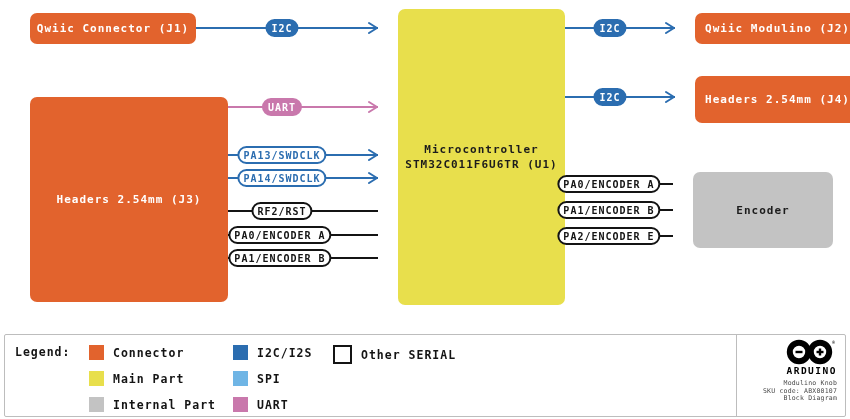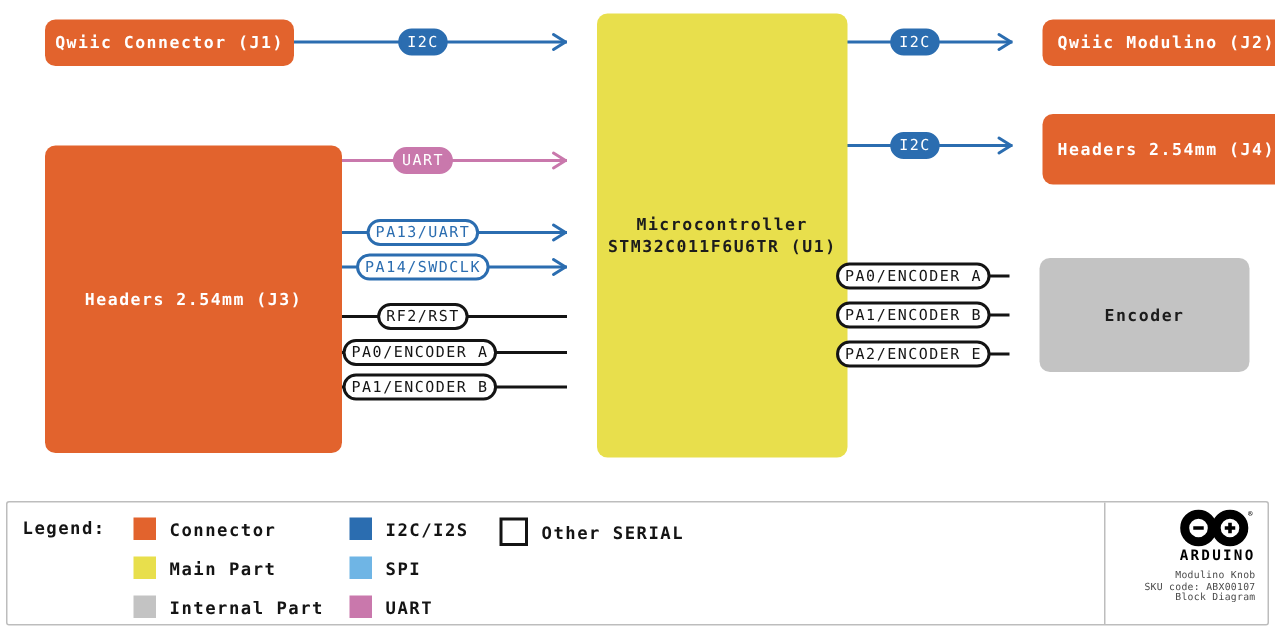--- a/index.html
+++ b/index.html
@@ -13,21 +13,21 @@
     text-align:center;border-radius:7px;font-weight:700;font-size:11px;letter-spacing:1px;
     white-space:pre-line;line-height:15px;margin-left:20px;
   }
   .block.connector{color:#fff;}
   .block.main{color:#1c1c1c;}
   .block.internal{color:#1c1c1c;}
   .pill{
     position:absolute;z-index:3;transform:translate(-50%,-50%);
     display:flex;align-items:center;justify-content:center;
     height:14px;padding:0 4px;border-radius:10px;border:2px solid;
-    font-weight:400;font-size:10px;letter-spacing:1px;white-space:nowrap;background:#fff;
+    font-weight:700;font-size:10px;letter-spacing:1px;white-space:nowrap;background:#fff;
   }
   .legend{
     position:absolute;left:4px;top:334px;width:840px;height:81px;z-index:2;
     border:1px solid #bdbdbd;border-radius:2px;background:#fff;
   }
   .legend-title{
     position:absolute;left:10px;top:10px;font-weight:700;font-size:11.5px;
     letter-spacing:1px;color:#141414;
   }
   .legend-item{position:absolute;display:flex;align-items:center;gap:9px;}
@@ -76,21 +76,21 @@
       <div class="block connector" style="left: 10px; top: 97px; width: 198px; height: 205px; background: rgb(226, 99, 45);">Headers 2.54mm (J3)</div>
       <div class="block main" style="left: 378px; top: 9px; width: 167px; height: 296px; background: rgb(232, 223, 76);">Microcontroller
 STM32C011F6U6TR (U1)</div>
       <div class="block connector" style="left: 675px; top: 13px; width: 165px; height: 31px; background: rgb(226, 99, 45);">Qwiic Modulino (J2)</div>
       <div class="block connector" style="left: 675px; top: 76px; width: 165px; height: 47px; background: rgb(226, 99, 45);">Headers 2.54mm (J4)</div>
       <div class="block internal" style="left: 673px; top: 172px; width: 140px; height: 76px; background: rgb(195, 195, 195);">Encoder</div>
     </div>
   <div id="pills-layer">
       <div class="pill" style="left: 282px; top: 28px; border-color: rgb(43, 109, 176); background: rgb(43, 109, 176); color: rgb(255, 255, 255);">I2C</div>
       <div class="pill" style="left: 282px; top: 107px; border-color: rgb(201, 120, 172); background: rgb(201, 120, 172); color: rgb(255, 255, 255);">UART</div>
-      <div class="pill" style="left: 282px; top: 155px; border-color: rgb(43, 109, 176); background: rgb(255, 255, 255); color: rgb(43, 109, 176);">PA13/UART</div>
+      <div class="pill" style="left: 282px; top: 155px; border-color: rgb(43, 109, 176); background: rgb(255, 255, 255); color: rgb(43, 109, 176);">PA13/SWDCLK</div>
       <div class="pill" style="left: 282px; top: 178px; border-color: rgb(43, 109, 176); background: rgb(255, 255, 255); color: rgb(43, 109, 176);">PA14/SWDCLK</div>
       <div class="pill" style="left: 282px; top: 211px; border-color: rgb(20, 20, 20); background: rgb(255, 255, 255); color: rgb(20, 20, 20);">RF2/RST</div>
       <div class="pill" style="left: 280px; top: 235px; border-color: rgb(20, 20, 20); background: rgb(255, 255, 255); color: rgb(20, 20, 20);">PA0/ENCODER A</div>
       <div class="pill" style="left: 280px; top: 258px; border-color: rgb(20, 20, 20); background: rgb(255, 255, 255); color: rgb(20, 20, 20);">PA1/ENCODER B</div>
       <div class="pill" style="left: 610px; top: 28px; border-color: rgb(43, 109, 176); background: rgb(43, 109, 176); color: rgb(255, 255, 255);">I2C</div>
       <div class="pill" style="left: 610px; top: 97px; border-color: rgb(43, 109, 176); background: rgb(43, 109, 176); color: rgb(255, 255, 255);">I2C</div>
       <div class="pill" style="left: 609px; top: 184px; border-color: rgb(20, 20, 20); background: rgb(255, 255, 255); color: rgb(20, 20, 20);">PA0/ENCODER A</div>
       <div class="pill" style="left: 609px; top: 210px; border-color: rgb(20, 20, 20); background: rgb(255, 255, 255); color: rgb(20, 20, 20);">PA1/ENCODER B</div>
       <div class="pill" style="left: 609px; top: 236px; border-color: rgb(20, 20, 20); background: rgb(255, 255, 255); color: rgb(20, 20, 20);">PA2/ENCODER E</div>
     </div>

